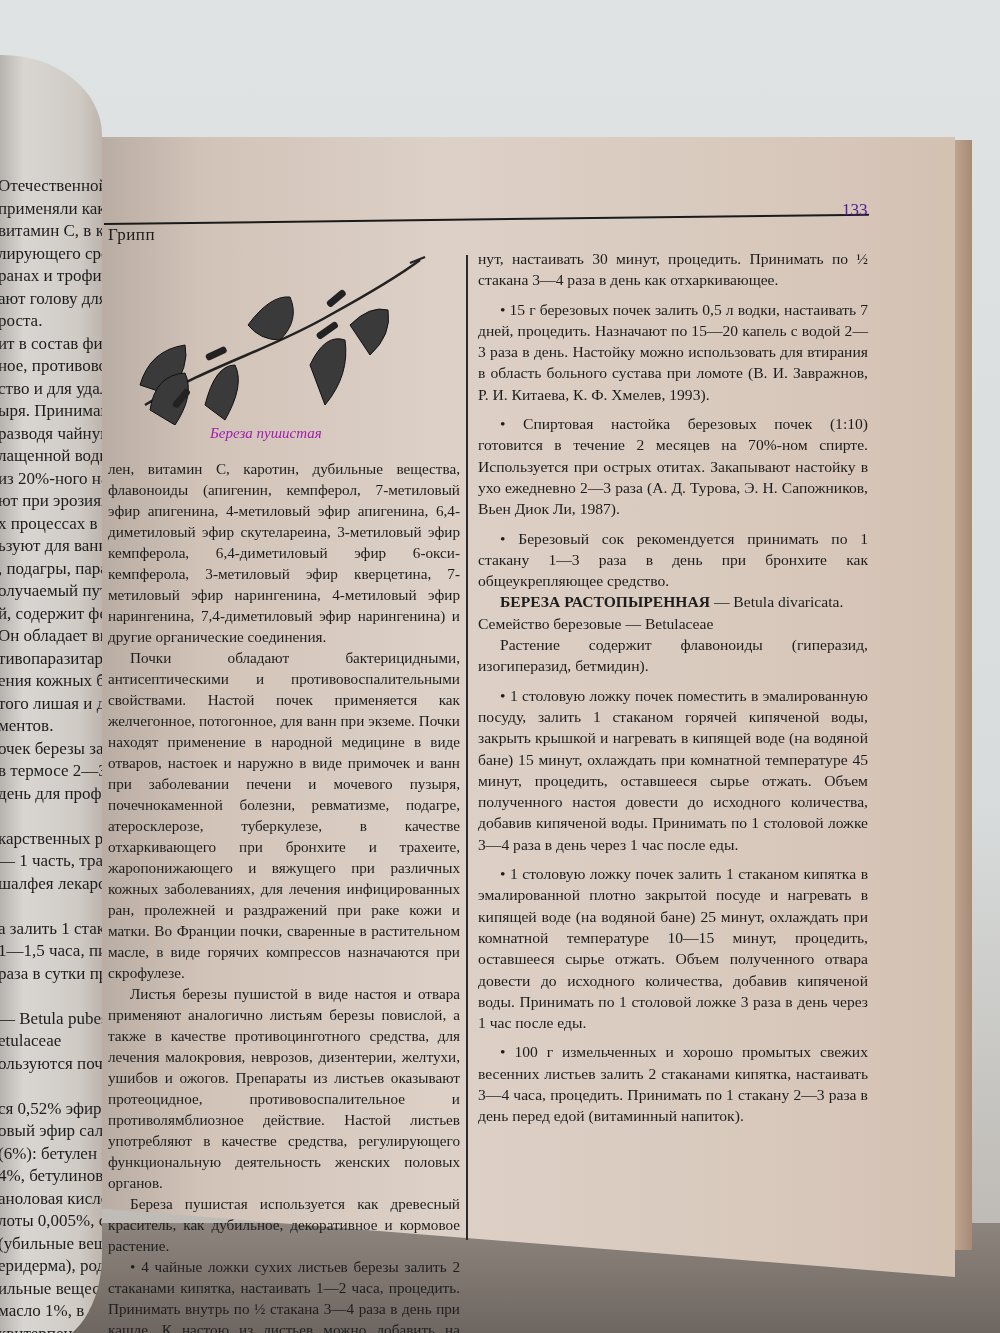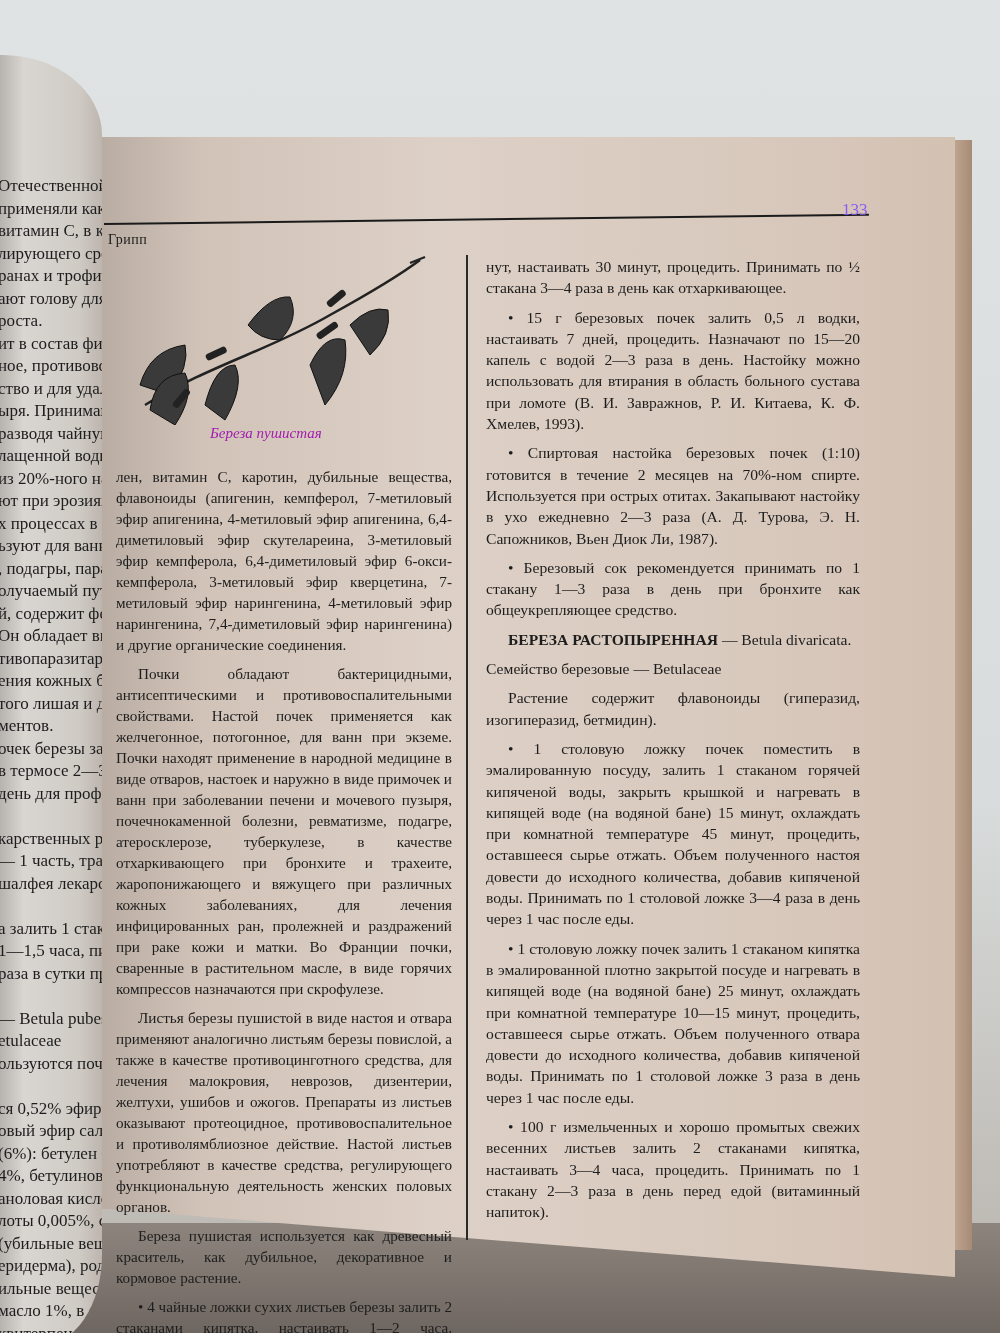--- a/index.html
+++ b/index.html
@@ -15,25 +15,25 @@
     .page-main {
       position: absolute; left: 100px; top: 137px; width: 855px; height: 1140px;
       background: linear-gradient(90deg, #b9aca2 0%, #d1c3b8 12%, #ddd0c6 40%, #d8c8bc 80%, #d3c1b2 100%);
       clip-path: polygon(0 0, 100% 0, 100% 100%, 0 94%);
     }
     .page-edge {
       position: absolute; left: 952px; top: 140px; width: 20px; height: 1110px;
       background: linear-gradient(90deg, #c2a994 0%, #a68b76 100%);
     }
     .header-left {
-      position: absolute; left: 108px; top: 232px; font-size: 14px; color: #1b1b1b;
+      position: absolute; left: 108px; top: 225px; font-size: 17px; color: #1b1b1b;
       letter-spacing: .5px;
     }
     .page-number {
-      position: absolute; left: 842px; top: 200px; font-size: 17px; color: #8b5cf6;
+      position: absolute; left: 842px; top: 200px; font-size: 17px; color: #4c1d95;
     }
     .header-rule {
       position: absolute; left: 104px; top: 223px; width: 765px; height: 2px;
       background: #1b1b1b; transform: rotate(-0.7deg); transform-origin: left;
     }
     .col-rule {
       position: absolute; left: 466px; top: 255px; width: 2px; height: 985px;
       background: #2a2a2a;
     }
     .illustration {
@@ -41,21 +41,21 @@
     }
     .caption {
       position: absolute; left: 210px; top: 425px; font-style: italic; font-size: 15px; color: #a21caf;
     }
     .col {
       position: absolute; color: #1d1d1d; font-size: 15.2px; line-height: 21px;
       text-align: justify;
     }
     .col-left { left: 108px; top: 458px; width: 352px; }
     .col-right { left: 478px; top: 248px; width: 390px; font-size: 15.6px; line-height: 21.3px; }
-    .col p { margin: 8px; text-indent: 22px; }
+    .col p { margin: 0; text-indent: 22px; }
     .col p.noindent { text-indent: 0; }
     .col p.bullet::before { content: "• "; }
     .col p.gap { margin-top: 8px; }
     .entry-heading { margin-top: 26px; text-indent: 0; }
     .entry-heading b { font-weight: bold; }
     
     .prev-page {
       position: absolute; left: -10px; top: 55px; width: 112px; height: 1290px;
       background: linear-gradient(90deg, #a8a39f 0%, #d9d6d2 30%, #cfcac4 80%, #bdb5ae 100%);
       border-top-right-radius: 100px 80px;

